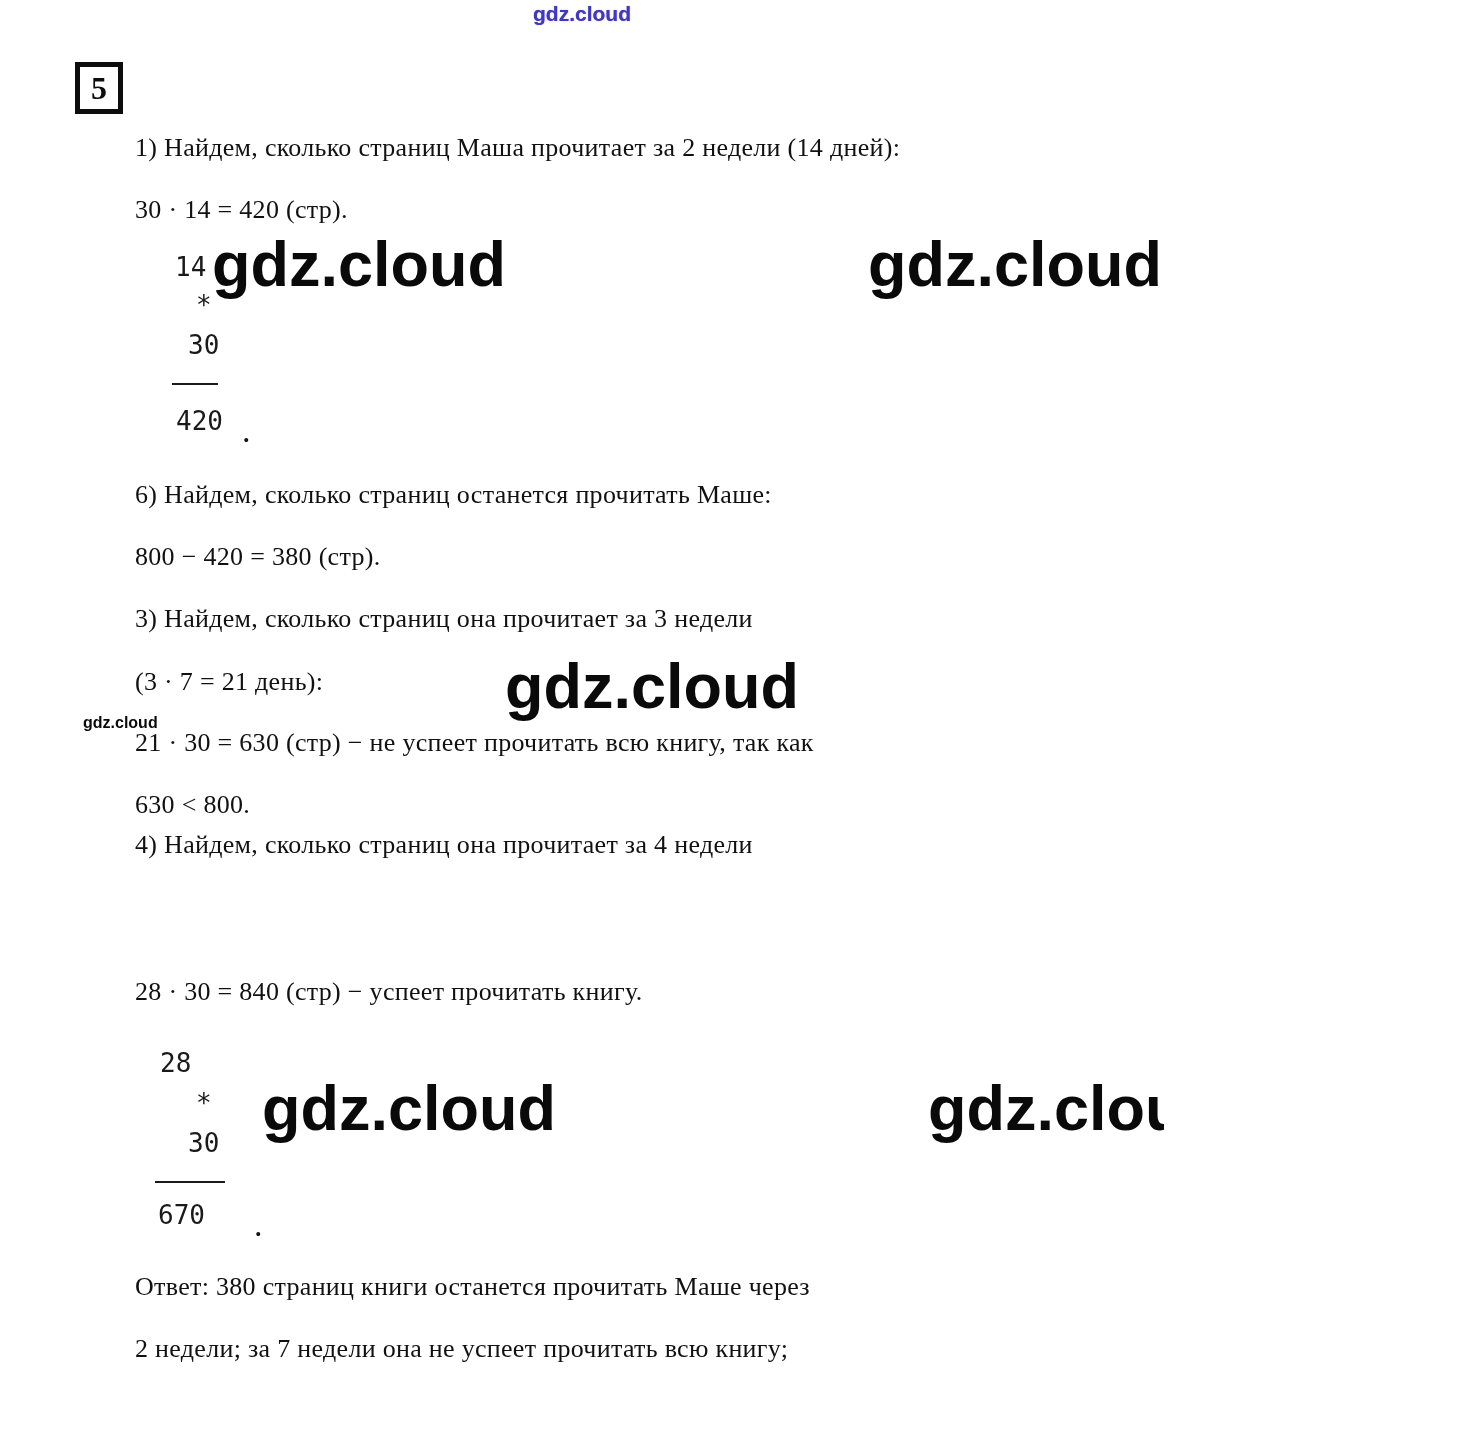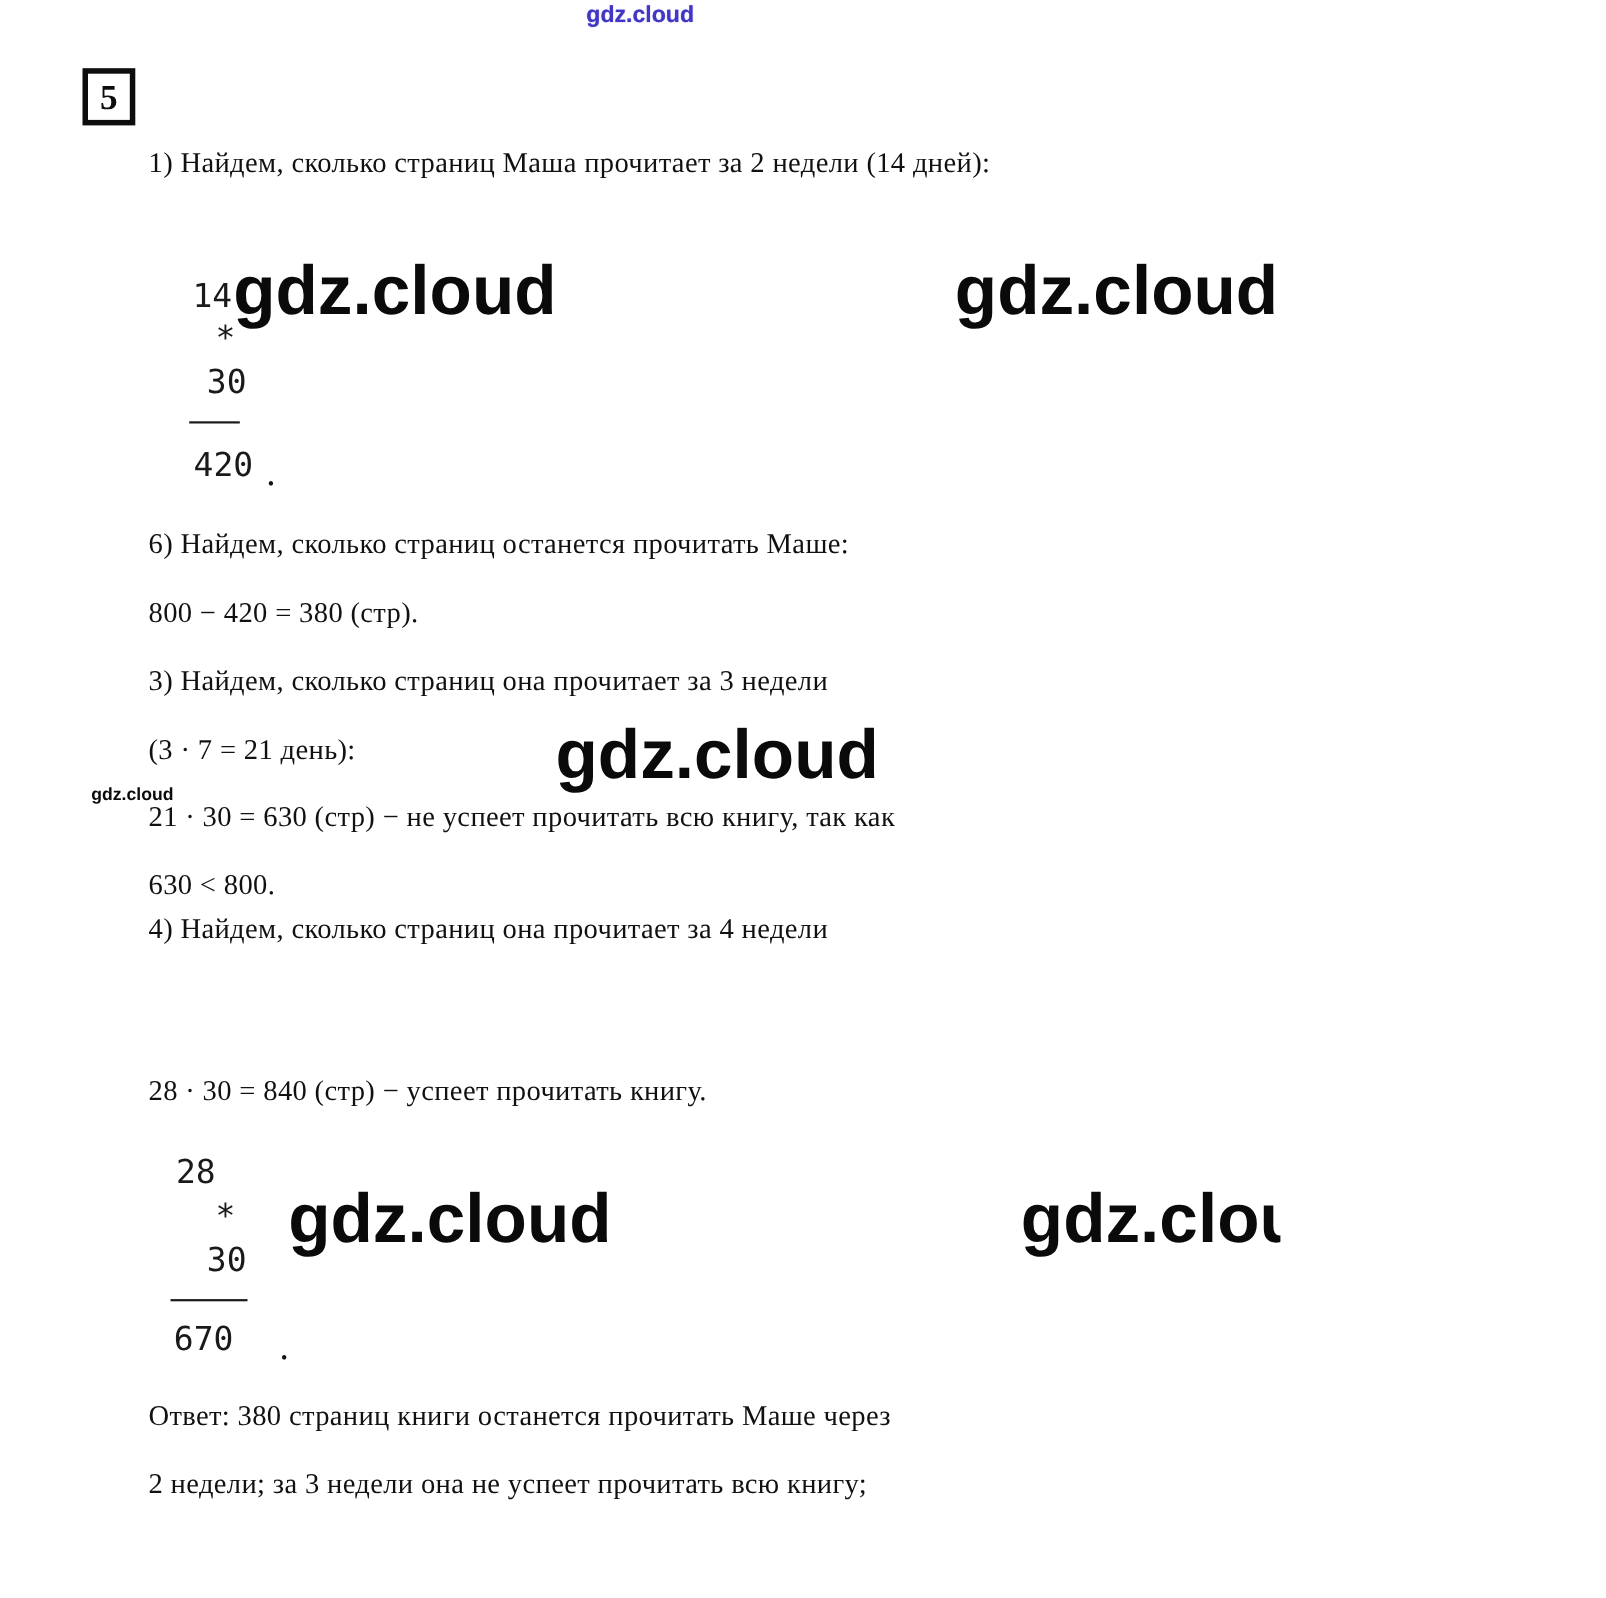--- a/index.html
+++ b/index.html
@@ -33,21 +33,21 @@
     align-items: center;
     justify-content: center;
     font-weight: bold;
     font-size: 32px;
     color: #0d0d0d;
   }
   
   .mrow {
     position: absolute;
     font-family: "DejaVu Sans Mono", monospace;
-    font-size: 30px;
+    font-size: 26px;
     color: #1a1a1a;
     white-space: nowrap;
   }
   .mline {
     position: absolute;
     height: 2px;
     background: #1a1a1a;
   }
   .mperiod {
     position: absolute;
@@ -79,20 +79,21 @@
 
 <div class="page">
 
   <div class="wm wm-top">gdz.cloud</div>
 
   <div class="problem-box">
     <span>5</span>
   </div>
 
   <div class="line" style="top:133px">1) Найдем, сколько страниц Маша прочитает за 2 недели (14 дней):</div>
+  <div class="line" style="top:195px">30 · 14 = 420 (стр).</div>
   <div class="line" style="top:480px">6) Найдем, сколько страниц останется прочитать Маше:</div>
   <div class="line" style="top:542px">800 − 420 = 380 (стр).</div>
   <div class="line" style="top:604px">3) Найдем, сколько страниц она прочитает за 3 недели</div>
   <div class="line" style="top:667px">(3 · 7 = 21 день):</div>
   <div class="line" style="top:728px">21 · 30 = 630 (стр) − не успеет прочитать всю книгу, так как</div>
   <div class="line" style="top:790px">630 &lt; 800.</div>
   <div class="line" style="top:830px">4) Найдем, сколько страниц она прочитает за 4 недели</div>
   <div class="line" style="top:977px">28 · 30 = 840 (стр) − успеет прочитать книгу.</div>
 
   <div class="mrow" style="left:175px; top:252px">14</div>
@@ -103,21 +104,21 @@
   <div class="mperiod" style="left:242px; top:412px">.</div>
 
   <div class="mrow" style="left:160px; top:1048px">28</div>
   <div class="mrow" style="left:196px; top:1088px">*</div>
   <div class="mrow" style="left:188px; top:1128px">30</div>
   <div class="mline" style="left:155px; top:1181px; width:70px"></div>
   <div class="mrow" style="left:158px; top:1200px">670</div>
   <div class="mperiod" style="left:254px; top:1206px">.</div>
 
   <div class="line" style="top:1272px">Ответ: 380 страниц книги останется прочитать Маше через</div>
-  <div class="line" style="top:1334px">2 недели; за 3 недели она не успеет прочитать всю книгу;</div>
+  <div class="line" style="top:1334px">2 недели; за 7 недели она не успеет прочитать всю книгу;</div>
 
   <div class="wm wm-lg" style="left:212px;  top:228px">gdz.cloud</div>
   <div class="wm wm-lg" style="left:868px;  top:228px">gdz.cloud</div>
   <div class="wm wm-lg" style="left:505px;  top:650px">gdz.cloud</div>
   <div class="wm wm-md" style="left:1166px; top:658px">gdz.cloud</div>
   <div class="wm wm-sm" style="left:83px;   top:714px">gdz.cloud</div>
   <div class="wm wm-lg" style="left:262px;  top:1072px">gdz.cloud</div>
   <div class="wm wm-lg" style="left:928px;  top:1072px">gdz.cloud</div>
 
 </div>

